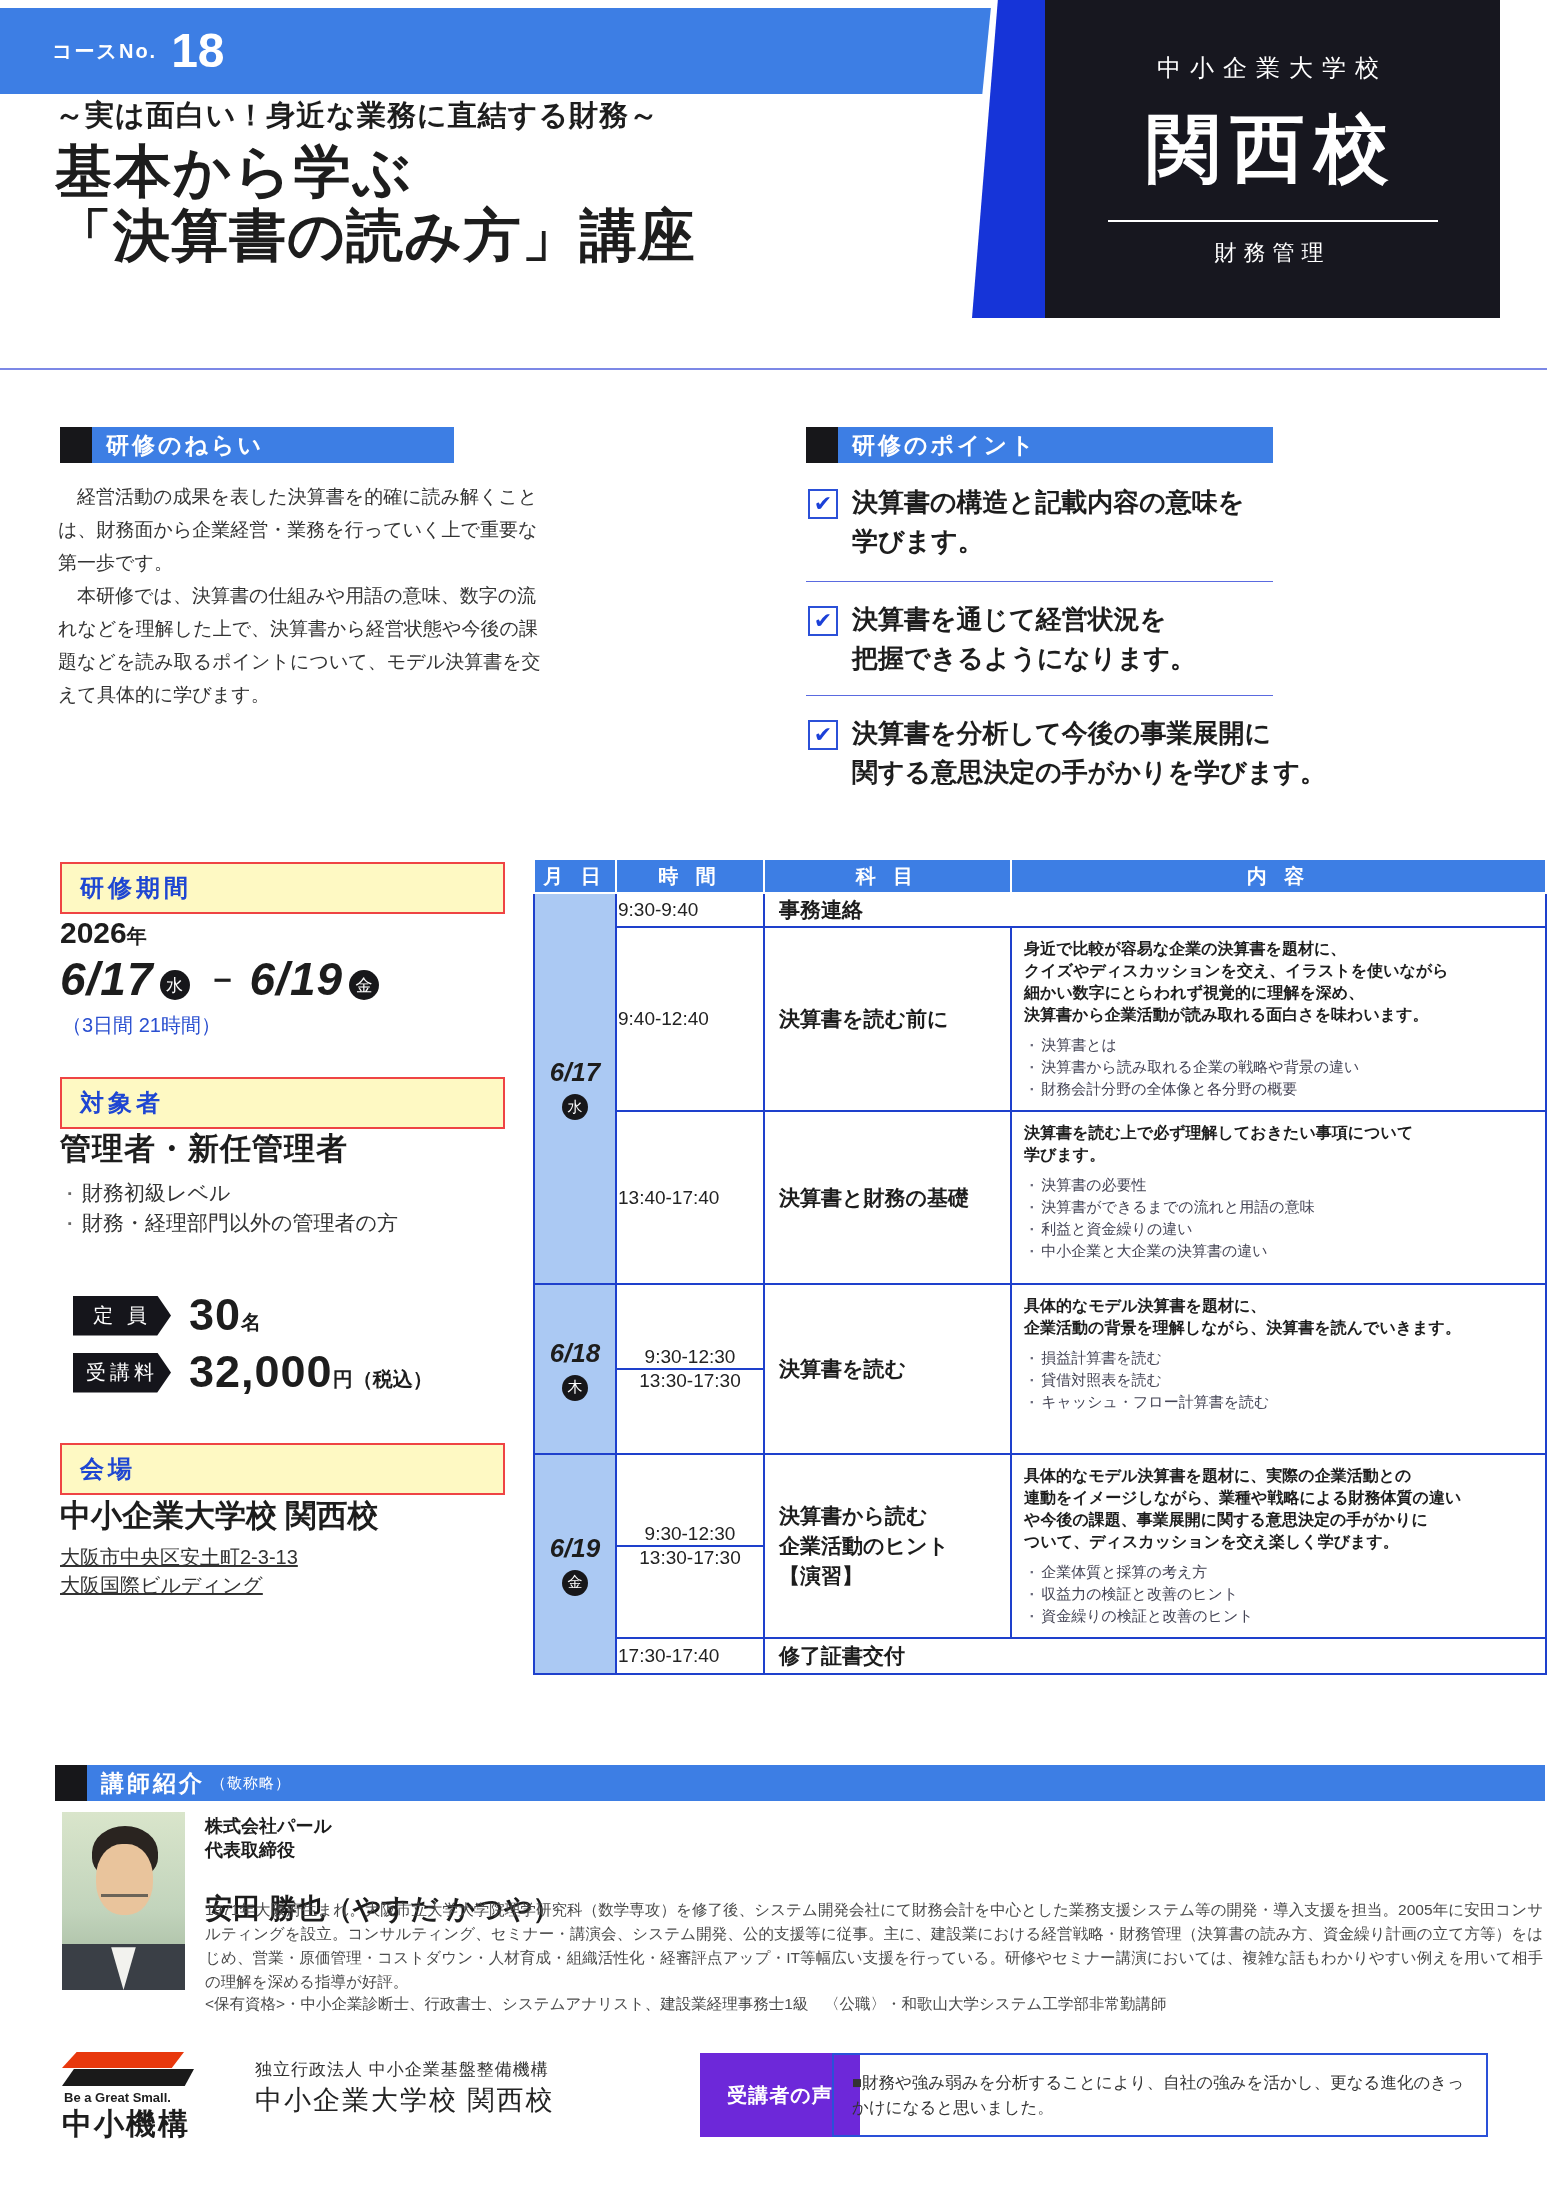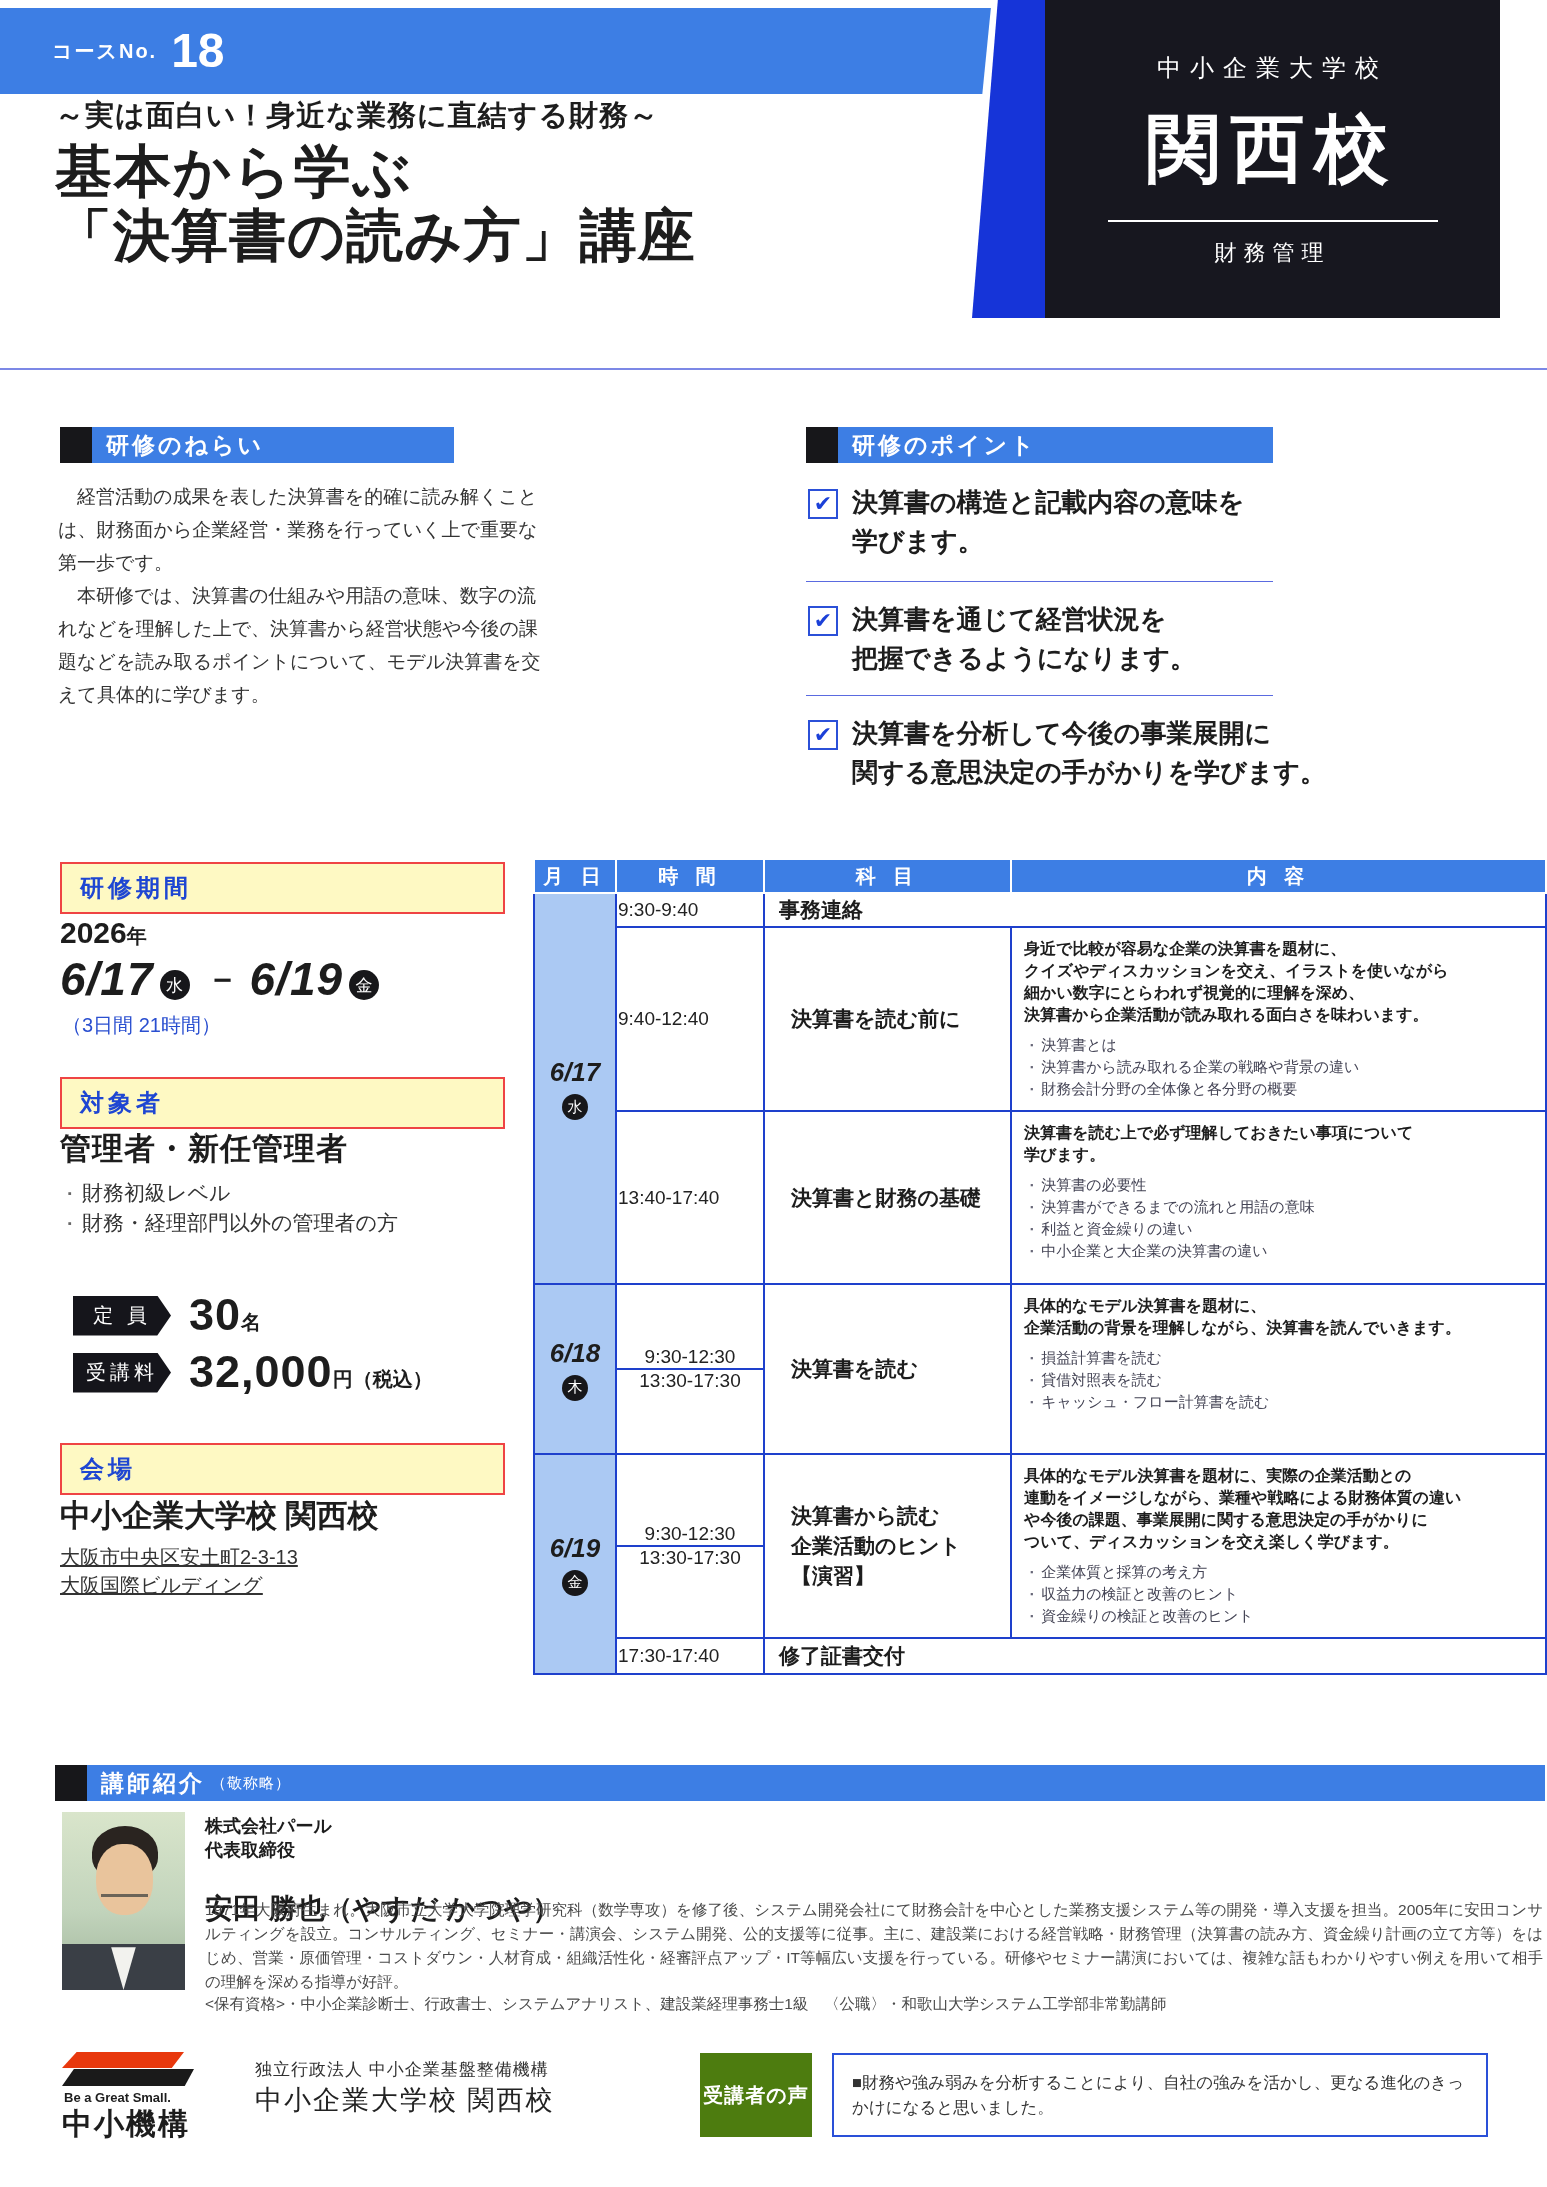--- a/index.html
+++ b/index.html
@@ -78,21 +78,21 @@
   table.sched td{border:2px solid #1e40cc;}
   td.datecell{background:#abc9f3;text-align:center;vertical-align:middle;}
   .dc-date{font-size:26px;font-weight:bold;font-style:italic;}
   .dc-circle{width:26px;height:26px;border-radius:50%;background:#17171a;color:#fff;font-size:15px;
              display:flex;align-items:center;justify-content:center;margin:6px auto 0 auto;}
   td.timecell{text-align:left;vertical-align:middle;font-size:19px;color:#222;}
   td.timesplit{padding:0;vertical-align:middle;}
   .tsp{display:flex;flex-direction:column;height:100%;}
   .tsp .t1,.tsp .t2{flex:1;display:flex;align-items:center;justify-content:center;font-size:19px;color:#222;}
   .tsp .t1{border-bottom:2px solid #1e40cc;}
-  td.subjcell{font-size:21px;font-weight:bold;vertical-align:middle;padding-left:26px;white-space:pre-line;line-height:30px;margin-top:40px;}
+  td.subjcell{font-size:21px;font-weight:bold;vertical-align:middle;padding-left:14px;white-space:pre-line;line-height:30px;margin-top:40px;}
   td.fullcell{font-size:21px;font-weight:bold;padding-left:14px;}
   td.contcell{vertical-align:top;padding:10px 12px;}
   .cont-intro{font-size:16px;font-weight:bold;line-height:22px;white-space:pre-line;}
   ul.cont-list{list-style:none;margin:8px 0 0 0;padding:0 0 0 6px;}
   ul.cont-list li{font-size:15px;color:#445;line-height:21px;}
   ul.cont-list li::before{content:"▪";font-size:9px;color:#667;margin-right:8px;vertical-align:2px;}
 
   .notes{left:535px;top:1652px;font-size:16px;color:#333;line-height:21px;}
 
   
@@ -107,21 +107,21 @@
   .inst-bio{width:1338px;font-size:15.5px;color:#4a4a4a;line-height:24px;text-align:justify;}
   .inst-quals{width:1338px;font-size:15.5px;color:#4a4a4a;}
 
   
   .logo-red{left:62px;top:2052px;width:122px;height:16px;background:#e8380d;clip-path:polygon(12% 0,100% 0,90% 100%,0 100%);}
   .logo-black{left:62px;top:2069px;width:132px;height:17px;background:#1a1a1a;clip-path:polygon(9% 0,100% 0,93% 100%,0 100%);}
   .logo-slogan{left:64px;top:2090px;font-size:13px;font-weight:bold;}
   .logo-name{left:62px;top:2104px;font-size:30px;font-weight:bold;letter-spacing:2px;}
   .foot-org1{left:255px;top:2058px;font-size:17px;color:#333;letter-spacing:1px;}
   .foot-org2{left:255px;top:2082px;font-size:27px;color:#222;letter-spacing:2px;}
-  .voice-label{left:700px;top:2053px;width:112px;height:84px;background:#4d7c0f;color:#fff;font-size:20px;font-weight:bold;
+  .voice-label{left:700px;top:2053px;width:160px;height:84px;background:#6d28d9;color:#fff;font-size:20px;font-weight:bold;
                display:flex;align-items:center;justify-content:center;letter-spacing:1px;}
   .voice-box{left:832px;top:2053px;width:656px;height:84px;border:2px solid #2a50d8;box-sizing:border-box;
              display:flex;align-items:center;}
   .voice-text{margin-left:18px;margin-right:14px;font-size:16.5px;color:#333;line-height:25px;}
 </style>
 </head>
 <body>
 
 <div id="page">
 

